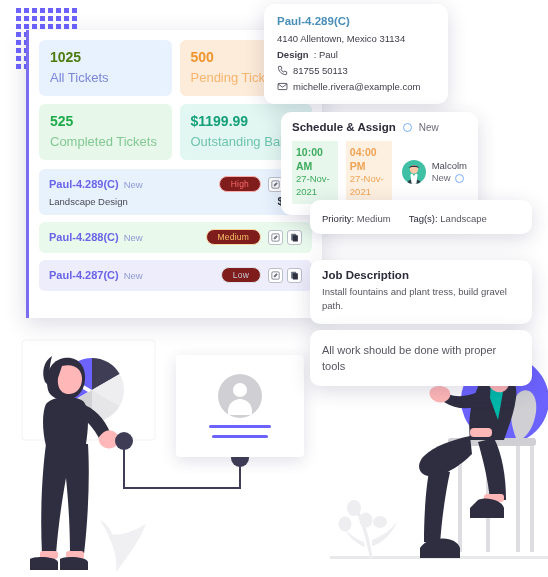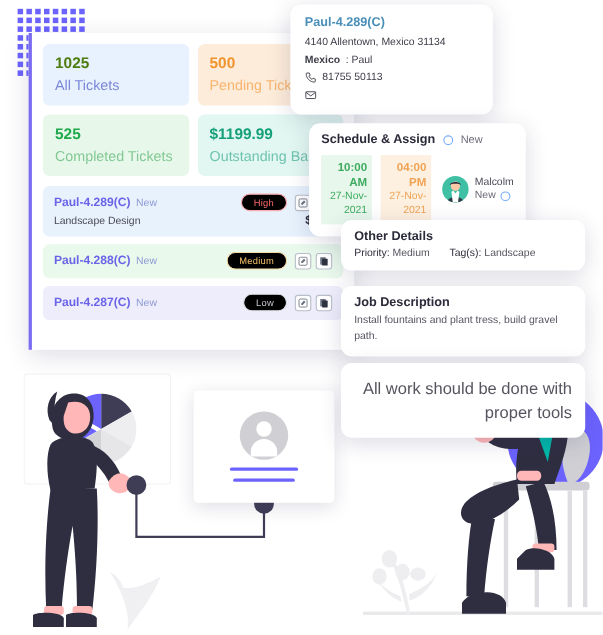--- a/index.html
+++ b/index.html
@@ -39,21 +39,21 @@
   .ticket { border-radius: 6px; padding: 7px 10px 8px 10px; position: relative; }
   .ticket.t0 { background: #e7f2fd; }
   .ticket.t1 { background: #e9f9ec; }
   .ticket.t2 { background: #eeedfb; }
   .trow1 { display: flex; align-items: center; }
   .tid { font-size: 11px; font-weight: bold; color: #6a63e8; }
   .tstate { font-size: 9.5px; color: #8f9bd4; margin-left: 5px; }
   .tspacer { flex: 1; }
   .badge {
     font-size: 8.5px; border-radius: 9px; padding: 2px 11px;
-    border: 1px solid; background: #000000; letter-spacing: .2px;
+    border: 1px solid; background: #7f1d1d; letter-spacing: .2px;
   }
   .badge.high   { color: #fb6a6a; border-color: #fbaeae; }
   .badge.medium { color: #f6c16a; border-color: #f8dca7; }
   .badge.low    { color: #c4c8d0; border-color: #dfe2e8; }
   .icon-btns { display: flex; gap: 4px; margin-left: 7px; }
   .ibtn {
     width: 15px; height: 15px; border: 1px solid #b9bfc9; border-radius: 3px;
     background: #fff; display: flex; align-items: center; justify-content: center;
   }
   .trow2 { display: flex; align-items: flex-end; margin-top: 3px; }
@@ -66,21 +66,21 @@
     box-shadow: 0 5px 20px rgba(40,40,90,.17);
   }
   .fcard-title { font-size: 11.5px; font-weight: bold; color: #2b2b3a; }
 
   #contact-card { left: 264px; top: 4px; width: 184px; padding: 11px 13px 12px 13px; }
   #contact-card .cname { font-size: 11.5px; font-weight: bold; color: #4a8fb8; }
   #contact-card .caddr { font-size: 9.5px; color: #3d3d49; margin-top: 6px; }
   #contact-card .crow { font-size: 9.5px; color: #3d3d49; margin-top: 5px; display: flex; align-items: center; gap: 5px; }
   #contact-card .clabel { font-weight: bold; }
 
-  #schedule-card { left: 281px; top: 112px; width: 197px; padding: 9px 11px 11px 11px; text-align: right; }
+  #schedule-card { left: 281px; top: 112px; width: 197px; padding: 9px 11px 11px 11px; }
   .sched-head { display: flex; align-items: center; gap: 7px; }
   .radio { width: 9px; height: 9px; border: 1.5px solid #7aaefb; border-radius: 50%; display: inline-block; }
   .sched-new { font-size: 10px; color: #6b6b7a; }
   .sched-body { display: flex; align-items: center; gap: 8px; margin-top: 8px; }
   .chip { border-radius: 0; padding: 5px 4px; }
   .chip .t { font-size: 10.5px; font-weight: bold; line-height: 1.3; }
   .chip .d { font-size: 9.5px; line-height: 1.35; }
   .chip.start { background: #e8f7ec; } .chip.start .t, .chip.start .d { color: #3dab5e; }
   .chip.end   { background: #fdf0e0; } .chip.end .t, .chip.end .d { color: #efa355; }
   .assignee { display: flex; align-items: center; gap: 6px; margin-left: 2px; }
@@ -93,21 +93,21 @@
 
   #details-card { left: 310px; top: 200px; width: 222px; padding: 9px 12px 10px 12px; }
   .detail-line { display: flex; gap: 18px; margin-top: 4px; }
   .detail-line span { font-size: 9.5px; color: #55555f; }
   .detail-line b { font-weight: normal; color: #2b2b3a; }
 
   #jobdesc-card { left: 310px; top: 260px; width: 222px; padding: 9px 12px 11px 12px; }
   #jobdesc-card p { font-size: 9.5px; color: #55555f; line-height: 1.45; margin-top: 4px; }
 
   #jobinst-card { left: 310px; top: 330px; width: 222px; padding: 9px 12px 11px 12px; }
-  #jobinst-card p { font-size: 15px; color: #55555f; line-height: 1.45; margin-top: 4px; text-align: right; }
+  #jobinst-card p { font-size: 11px; color: #55555f; line-height: 1.45; margin-top: 4px; }
 
   
   .illus { position: absolute; left: 0; top: 0; width: 548px; height: 577px; }
   .profile-card {
     position: absolute; left: 176px; top: 355px; width: 128px; height: 102px;
     background: #fff; border-radius: 4px; box-shadow: 0 4px 16px rgba(40,40,90,.14);
     display: flex; flex-direction: column; align-items: center; justify-content: center; gap: 7px;
   }
   .pc-avatar { width: 44px; height: 44px; border-radius: 50%; background: #d0d0d4; position: relative; overflow: hidden; }
   .pc-avatar .head { position: absolute; left: 50%; top: 9px; transform: translateX(-50%); width: 14px; height: 14px; border-radius: 50%; background: #fff; }
@@ -361,34 +361,35 @@
             </span>
           </div>
         </div>
       </div>
   </div>
 
   <div class="fcard" id="contact-card">
     <div class="cname">Paul-4.289(C)</div>
     <div class="caddr">4140 Allentown, Mexico 31134</div>
     <div class="crow">
-      <span class="clabel">Mexico</span>
+      <span class="clabel">Design</span>
       <span>: Paul</span>
     </div>
     <div class="crow">
       <svg width="11" height="11" viewBox="0 0 16 16">
         <path d="M3 2 L6 2 L7.2 5 L5.6 6.2 C6.4 8 8 9.6 9.8 10.4 L11 8.8 L14 10 L14 13 C14 13.6 13.6 14 13 14 C7 14 2 9 2 3 C2 2.4 2.4 2 3 2 Z" fill="none" stroke="#3d3d49" stroke-width="1.2" stroke-linejoin="round"></path>
       </svg>
       <span>81755 50113</span>
     </div>
     <div class="crow">
       <svg width="11" height="11" viewBox="0 0 16 16">
         <rect x="1.5" y="3.5" width="13" height="9" rx="1" fill="none" stroke="#3d3d49" stroke-width="1.2"></rect>
         <path d="M1.5 4.2 L8 9 L14.5 4.2" fill="none" stroke="#3d3d49" stroke-width="1.2"></path>
       </svg>
+      <span>michelle.rivera@example.com</span>
     </div>
   </div>
 
   <div class="fcard" id="schedule-card">
     <div class="sched-head">
       <span class="fcard-title">Schedule &amp; Assign</span>
       <span class="radio"></span>
       <span class="sched-new">New</span>
     </div>
     <div class="sched-body">
@@ -414,21 +415,20 @@
           <div class="as">
             <span>New</span>
             <span class="radio"></span>
           </div>
         </div>
       </div>
     </div>
   </div>
 
   <div class="fcard" id="details-card">
-    <div class="fcard-title">Other Details</div>
     <div class="detail-line">
       <span><b>Priority:</b>
         <span>Medium</span></span>
       <span><b>Tag(s):</b>
         <span>Landscape</span></span>
     </div>
   </div>
 
   <div class="fcard" id="jobdesc-card">
     <div class="fcard-title">Job Description</div>

